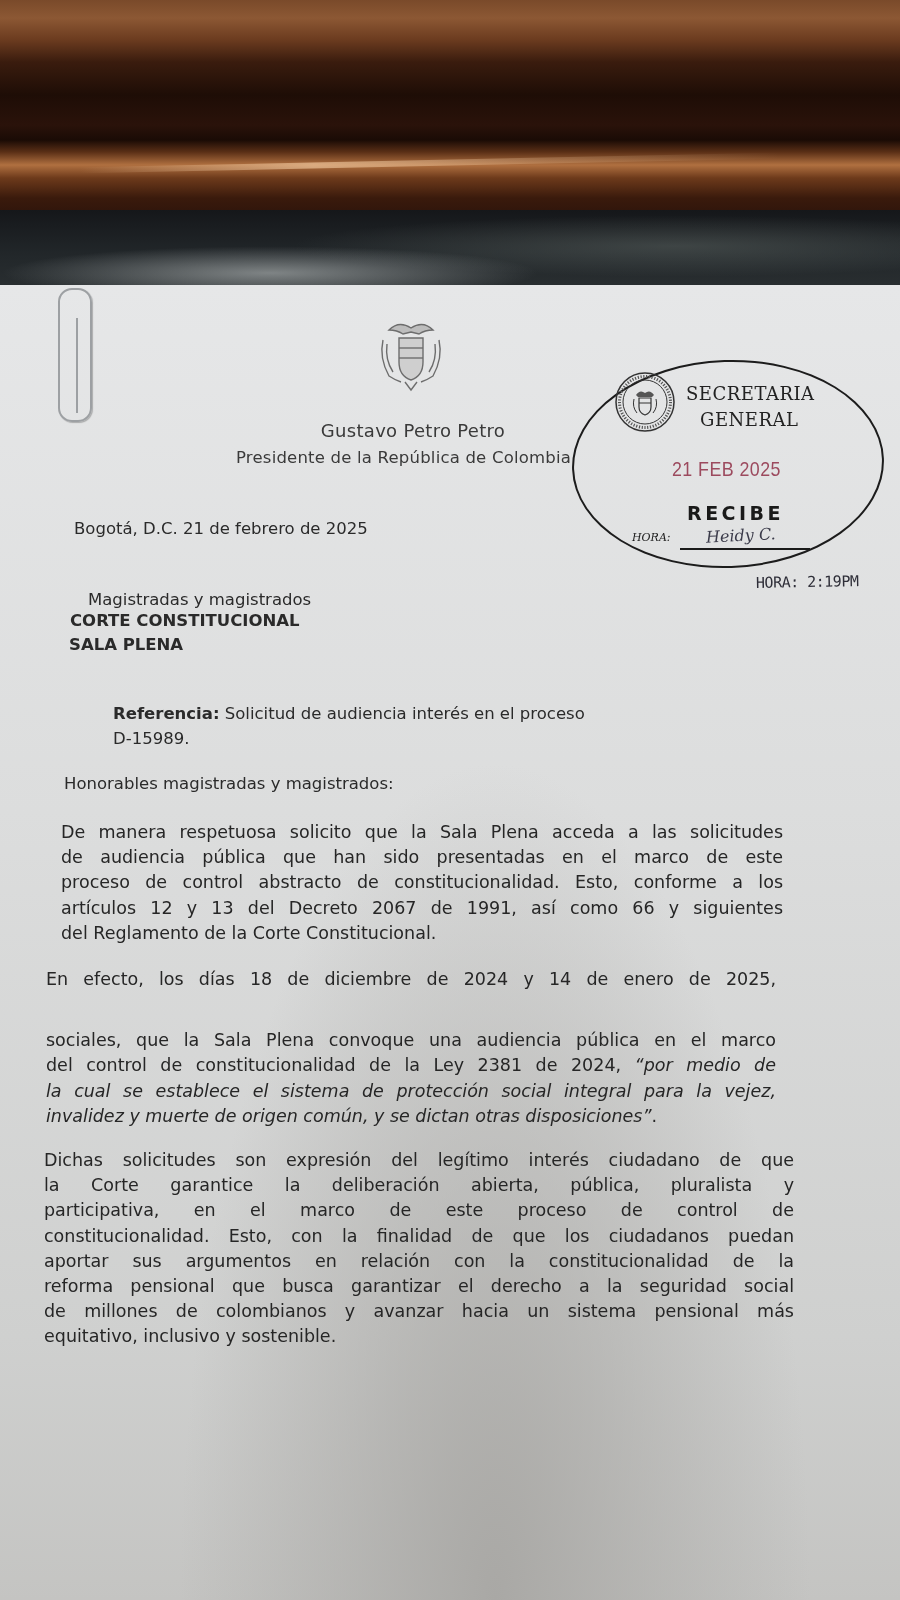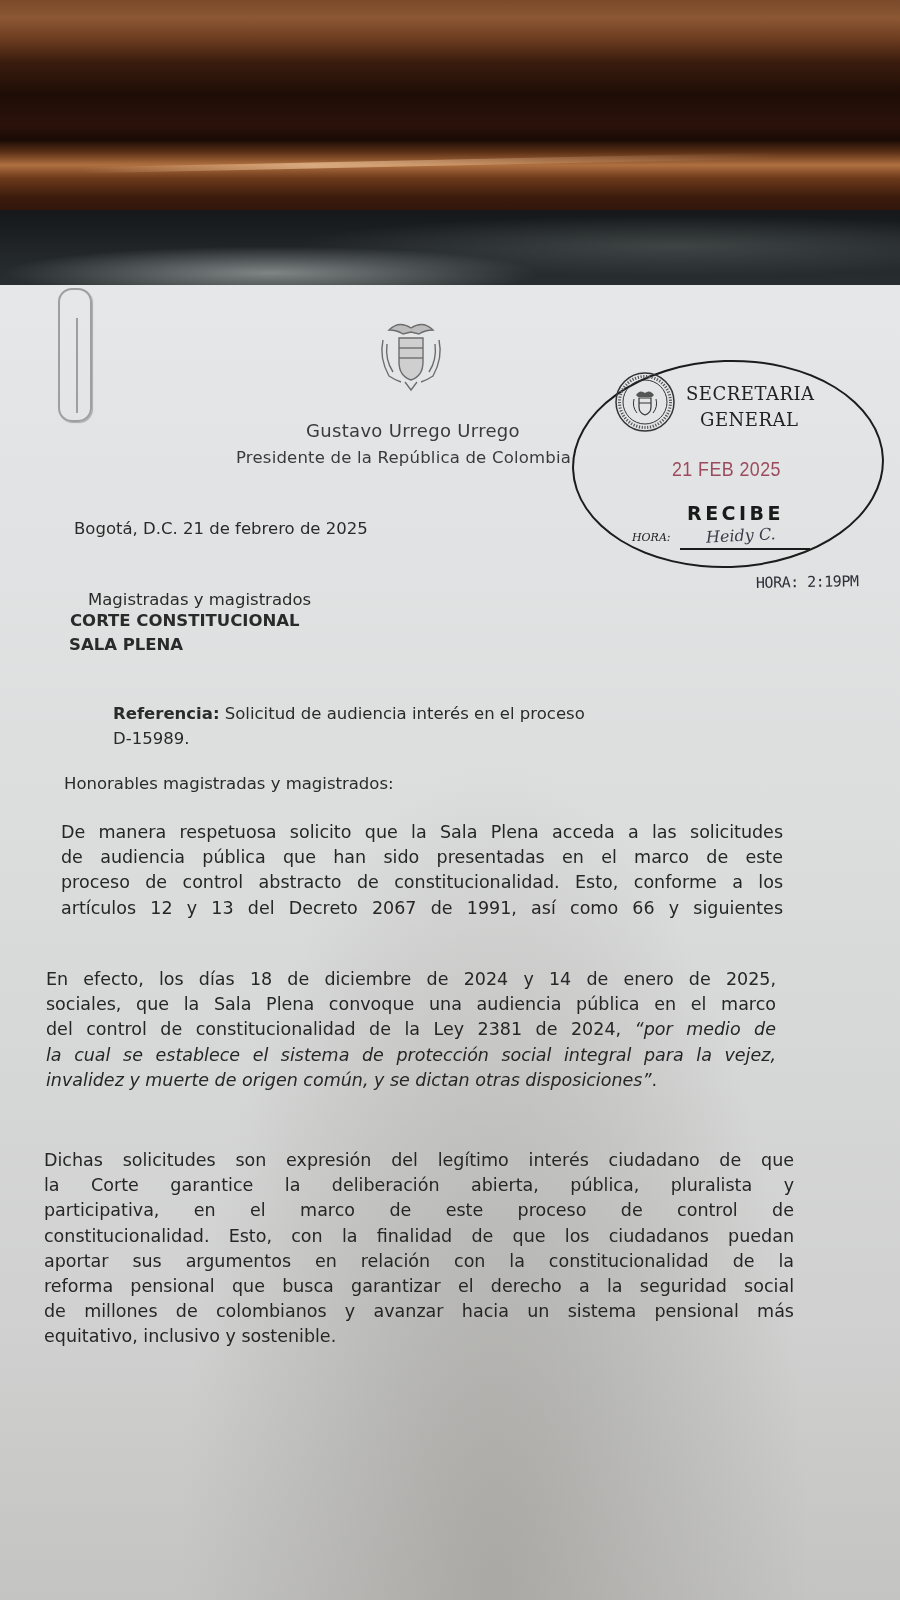--- a/index.html
+++ b/index.html
@@ -128,21 +128,21 @@
     <path d="M24 20 H48 V44 Q48 58 36 62 Q24 58 24 44 Z" fill="#cfcfcf"></path>
     <line x1="24" y1="30" x2="48" y2="30"></line>
     <line x1="24" y1="40" x2="48" y2="40"></line>
     <path d="M8 22 Q4 40 14 58 Q20 62 26 64"></path>
     <path d="M64 22 Q68 40 58 58 Q52 62 46 64"></path>
     <path d="M12 26 Q10 42 18 54"></path>
     <path d="M60 26 Q62 42 54 54"></path>
     <path d="M30 64 L36 72 L42 64"></path>
   </g>
 </svg>
-<div class="letterhead-name">Gustavo Urrego Urrego</div>
+<div class="letterhead-name">Gustavo Petro Petro</div>
 <div class="letterhead-title">Presidente de la República de Colombia</div>
 
 <div class="stamp"></div>
 <svg class="stamp-seal" viewBox="0 0 62 62">
   <circle cx="31" cy="31" r="29" fill="none" stroke="#333" stroke-width="1.5"></circle>
   <circle cx="31" cy="31" r="22" fill="none" stroke="#333" stroke-width="1"></circle>
   <circle cx="31" cy="31" r="25.5" fill="none" stroke="#555" stroke-width="3" stroke-dasharray="1.2 1.6"></circle>
   <path d="M22 24 Q26 18 31 22 Q36 18 40 24 L38 26 H24 Z" fill="#555"></path>
   <path d="M25 27 H37 V36 Q37 42 31 44 Q25 42 25 36 Z" fill="none" stroke="#333" stroke-width="1.2"></path>
   <line x1="25" y1="32" x2="37" y2="32" stroke="#333" stroke-width="1"></line>
@@ -170,25 +170,26 @@
 </div>
 <div class="t verdana" style="left:113px; top:729px;">D-15989.</div>
 
 <div class="t verdana" style="left:64px; top:774px;">Honorables magistradas y magistrados:</div>
 
 <div class="para" style="left:61px; top:820px; width:722px;">
   <span class="line" style="display: block;">De manera respetuosa solicito que la Sala Plena acceda a las solicitudes</span>
   <span class="line" style="display: block;">de audiencia pública que han sido presentadas en el marco de este</span>
   <span class="line" style="display: block;">proceso de control abstracto de constitucionalidad. Esto, conforme a los</span>
   <span class="line" style="display: block;">artículos 12 y 13 del Decreto 2067 de 1991, así como 66 y siguientes</span>
+  <span class="line last" style="display: block;">del Reglamento de la Corte Constitucional.</span>
 </div>
 
 <div class="para" style="left:46px; top:967px; width:730px;">
   <span class="line" style="display: block;">En efecto, los días 18 de diciembre de 2024 y 14 de enero de 2025,</span>
-  <span class="line" style="display: block;">sociales, que la Sala Plena convoque una audiencia pública en el marco</span>
+  <span class="line" style="display: block; margin-top: 36px;">sociales, que la Sala Plena convoque una audiencia pública en el marco</span>
   <span class="line" style="display: block;"><span>del control de constitucionalidad de la Ley 2381 de 2024, </span><em>“por medio de</em></span>
   <span class="line" style="display: block;"><em>la cual se establece el sistema de protección social integral para la vejez,</em></span>
   <span class="line last" style="display: block;"><em>invalidez y muerte de origen común, y se dictan otras disposiciones”</em><span>.</span></span>
 </div>
 
 <div class="para" style="left:44px; top:1148px; width:750px;">
   <span class="line" style="display: block;">Dichas solicitudes son expresión del legítimo interés ciudadano de que</span>
   <span class="line" style="display: block;">la Corte garantice la deliberación abierta, pública, pluralista y</span>
   <span class="line" style="display: block;">participativa, en el marco de este proceso de control de</span>
   <span class="line" style="display: block;">constitucionalidad. Esto, con la finalidad de que los ciudadanos puedan</span>

